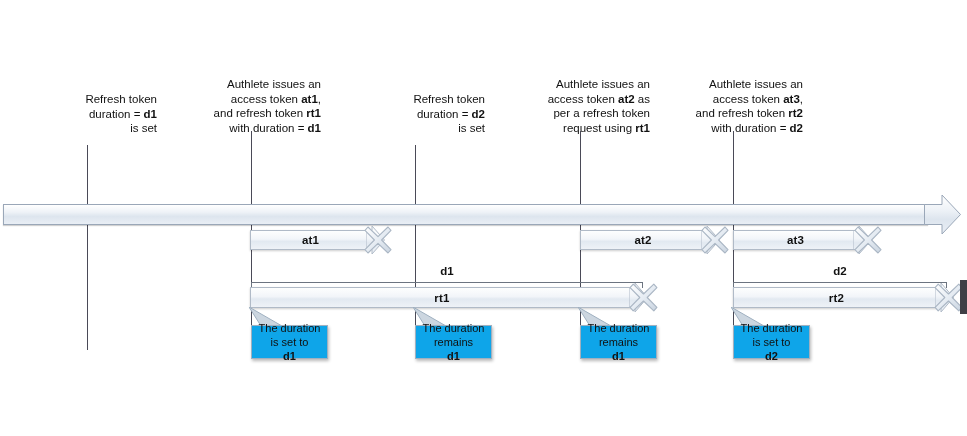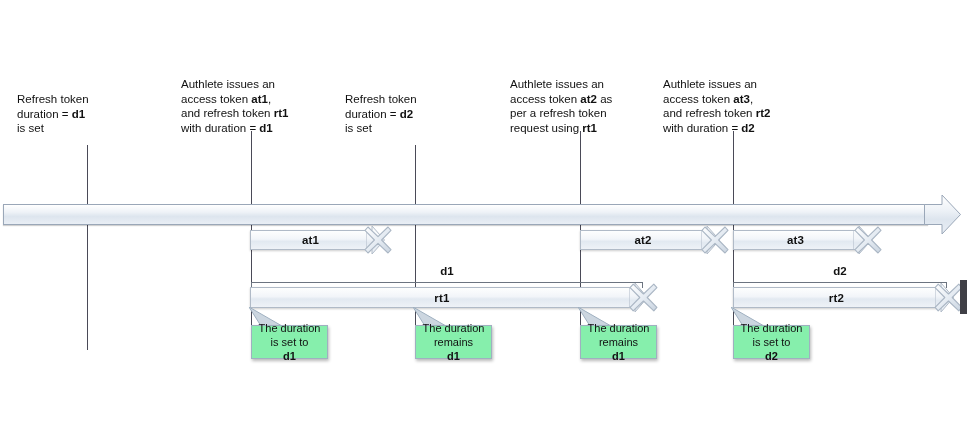--- a/index.html
+++ b/index.html
@@ -1,21 +1,21 @@
 <!DOCTYPE html>
 <html><head>
 <meta charset="utf-8">
 <style>
   html,body{margin:0;padding:0;background:#ffffff;}
   body{width:967px;height:436px;position:relative;overflow:hidden;
        font-family:"Liberation Sans","DejaVu Sans",sans-serif;color:#111;}
   #stage{position:absolute;left:0;top:0;width:967px;height:436px;}
 
   
-  .evt-label{position:absolute;text-align:left;font-size:11.5px;line-height:14.5px;
+  .evt-label{position:absolute;text-align:right;font-size:11.5px;line-height:14.5px;
              color:#111;white-space:pre-line;}
   .evt-label b{font-weight:bold;}
 
   
   .vline{position:absolute;width:1px;background:#4a4a57;}
 
   
   .axis-shaft{position:absolute;box-sizing:border-box;
      border:1px solid #9aa7b8;border-right:none;
      background:linear-gradient(to bottom,#ffffff 0%,#eef2f7 38%,#dde5ee 60%,#e9eef5 100%);
@@ -35,21 +35,21 @@
   
   .xmark{position:absolute;}
 
   
   .bracket{position:absolute;box-sizing:border-box;
      border:1px solid #6c7480;border-bottom:none;height:6px;}
   .bracket-label{position:absolute;font-size:11.5px;font-weight:bold;color:#111;text-align:center;}
 
   
   .callout{position:absolute;box-sizing:border-box;
-     background:#86efac;border:1px solid #9fb0c0;
+     background:#0ea5e9;border:1px solid #9fb0c0;
      box-shadow:1px 2px 3px rgba(0,0,0,.28);
      font-size:11px;line-height:14px;color:#111;text-align:center;
      display:flex;flex-direction:column;align-items:center;justify-content:center;
      white-space:pre-line;}
   .callout b{font-weight:bold;}
   .callout-tail{position:absolute;}
 
   
   .edge-mark{position:absolute;background:#3f3f46;}
 </style>

